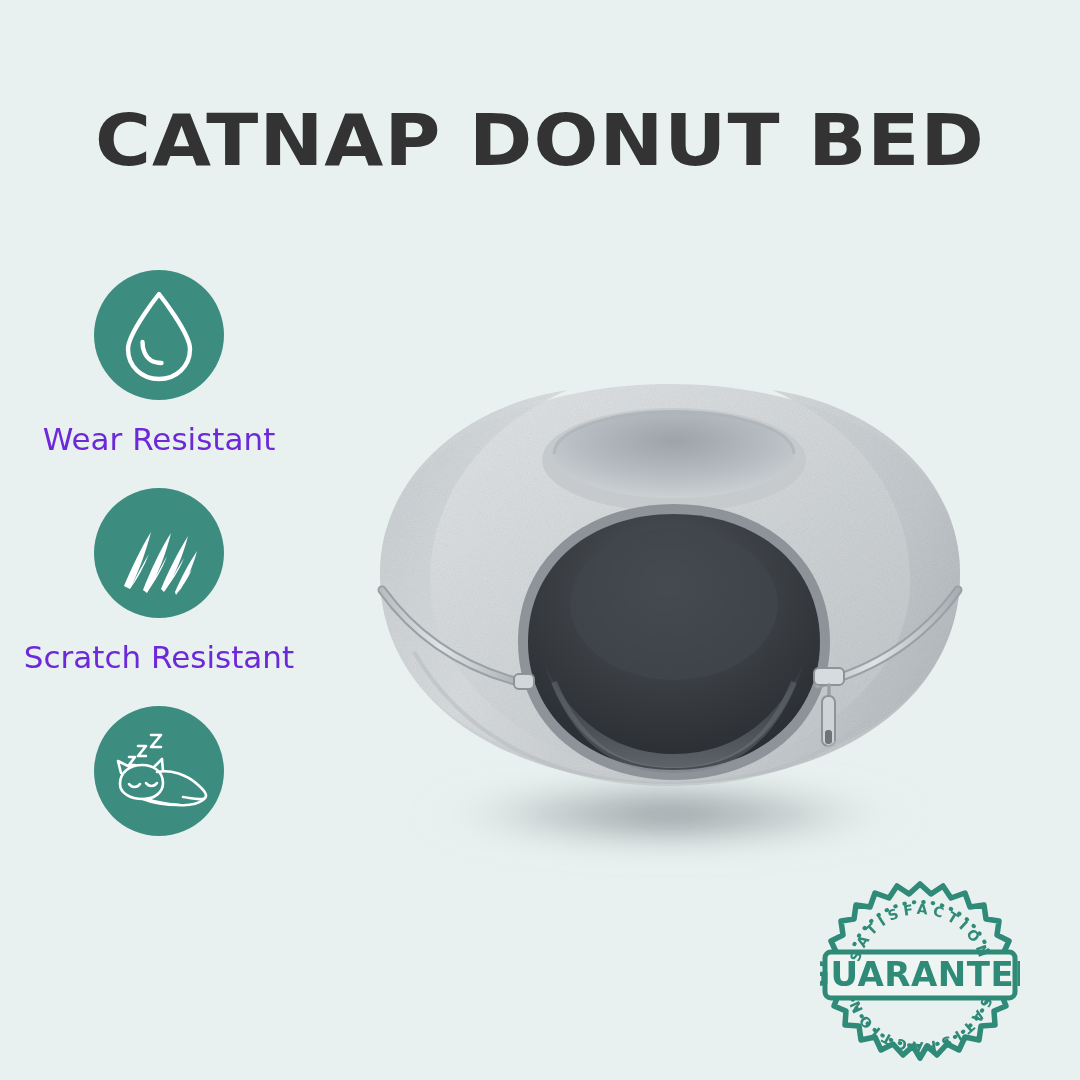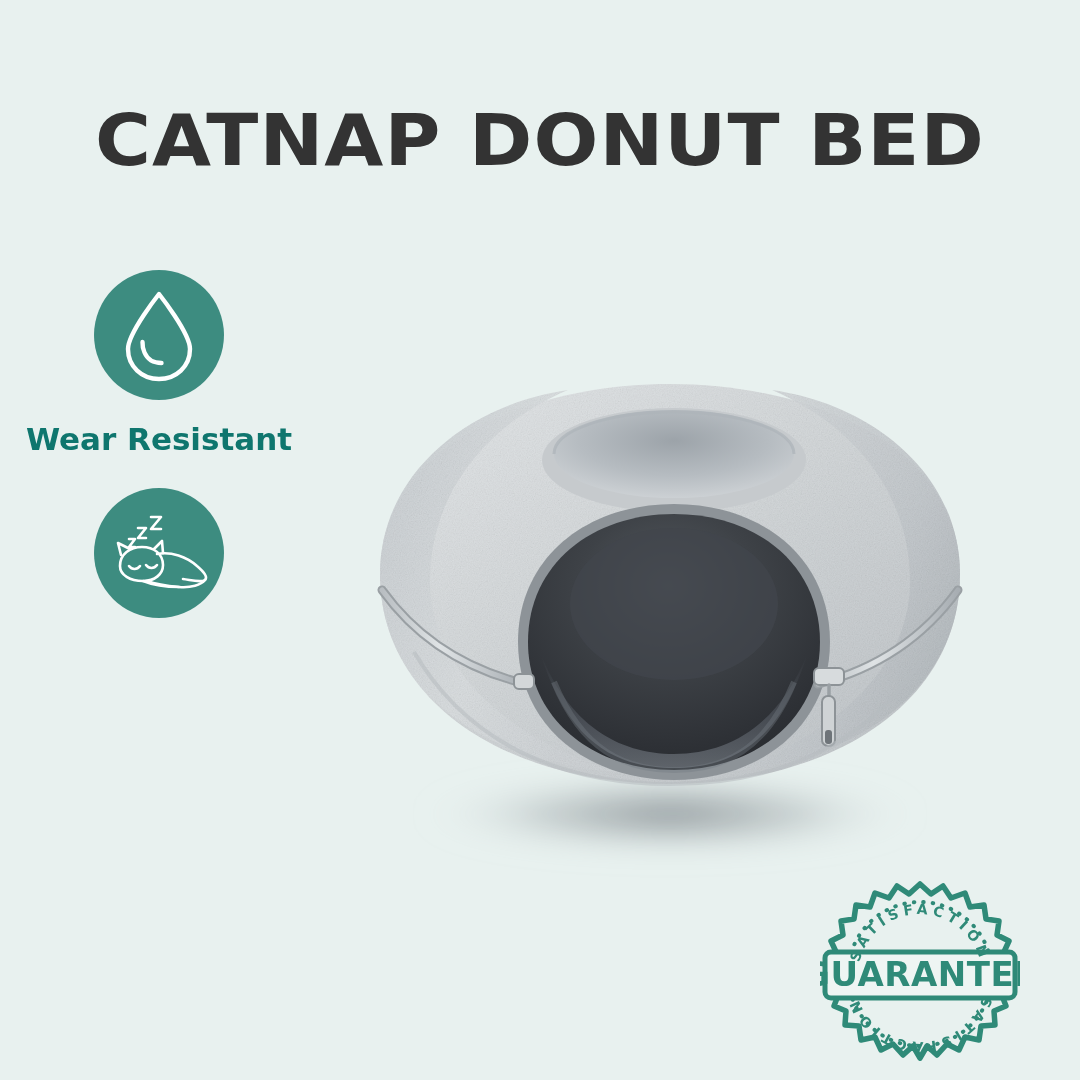--- a/index.html
+++ b/index.html
@@ -58,23 +58,23 @@
     border-radius: 50%;
     background: #3d8c80;
     margin: 0 auto 22px auto;
     display: flex;
     align-items: center;
     justify-content: center;
   }
   .feature-icon svg { display: block; }
   .feature-label {
     font-family: "DejaVu Sans", sans-serif;
-    font-weight: 700;
+    font-weight: 400;
     font-size: 31px;
-    color: #0f766e;
+    color: #6d28d9;
     line-height: 1.1;
     white-space: nowrap;
   }
 
   
   .product {
     position: absolute;
     left: 318px;
     top: 352px;
     width: 700px;
@@ -104,20 +104,33 @@
     <div class="feature">
       <div class="feature-icon">
         <svg width="82" height="96" viewBox="0 0 82 96">
           <path d="M41 7 C41 7 72 46 72 62 C72 79.5 58 92 41 92 C24 92 10 79.5 10 62 C10 46 41 7 41 7 Z" fill="none" stroke="#ffffff" stroke-width="4.4" stroke-linejoin="round" stroke-linecap="round"></path>
           <path d="M24.5 55 C24.5 55 23.5 76 43.5 76" fill="none" stroke="#ffffff" stroke-width="4.4" stroke-linecap="round"></path>
         </svg>
       </div>
       <div class="feature-label">Wear Resistant</div>
     </div>
 
+    <div class="feature">
+      <div class="feature-icon">
+        <svg width="92" height="92" viewBox="0 0 92 92">
+          <g fill="#ffffff">
+            <path d="M11 79 C18 62 28 41 38 25 C33 45 26 63 19 78 C24 68 31 55 36 47 C31 60 24 72 17 82 Z"></path>
+            <path d="M30 83 C37 65 47 43 58 26 C53 47 45 66 37 82 C42 71 49 58 54 49 C49 63 41 75 34 86 Z"></path>
+            <path d="M48 82 C55 65 65 45 75 29 C70 49 62 67 54 81 C59 71 66 59 71 51 C66 64 58 75 51 85 Z"></path>
+            <path d="M62 85 C68 71 76 56 84 44 C80 60 73 74 66 85 C70 77 75 68 79 62 C75 72 68 81 63 88 Z"></path>
+          </g>
+        </svg>
+      </div>
+      <div class="feature-label">Scratch Resistant</div>
+    </div>
 
     <div class="feature">
       <div class="feature-icon">
         <svg width="108" height="84" viewBox="0 0 108 84">
           <g fill="none" stroke="#ffffff" stroke-width="2.6" stroke-linecap="round" stroke-linejoin="round">
 
             <path d="M46 6 L56 6 L46 18 L56 18"></path>
             <path d="M33 17 L41 17 L33 27 L41 27"></path>
             <path d="M24 28 L30 28 L24 36 L30 36"></path>
 

